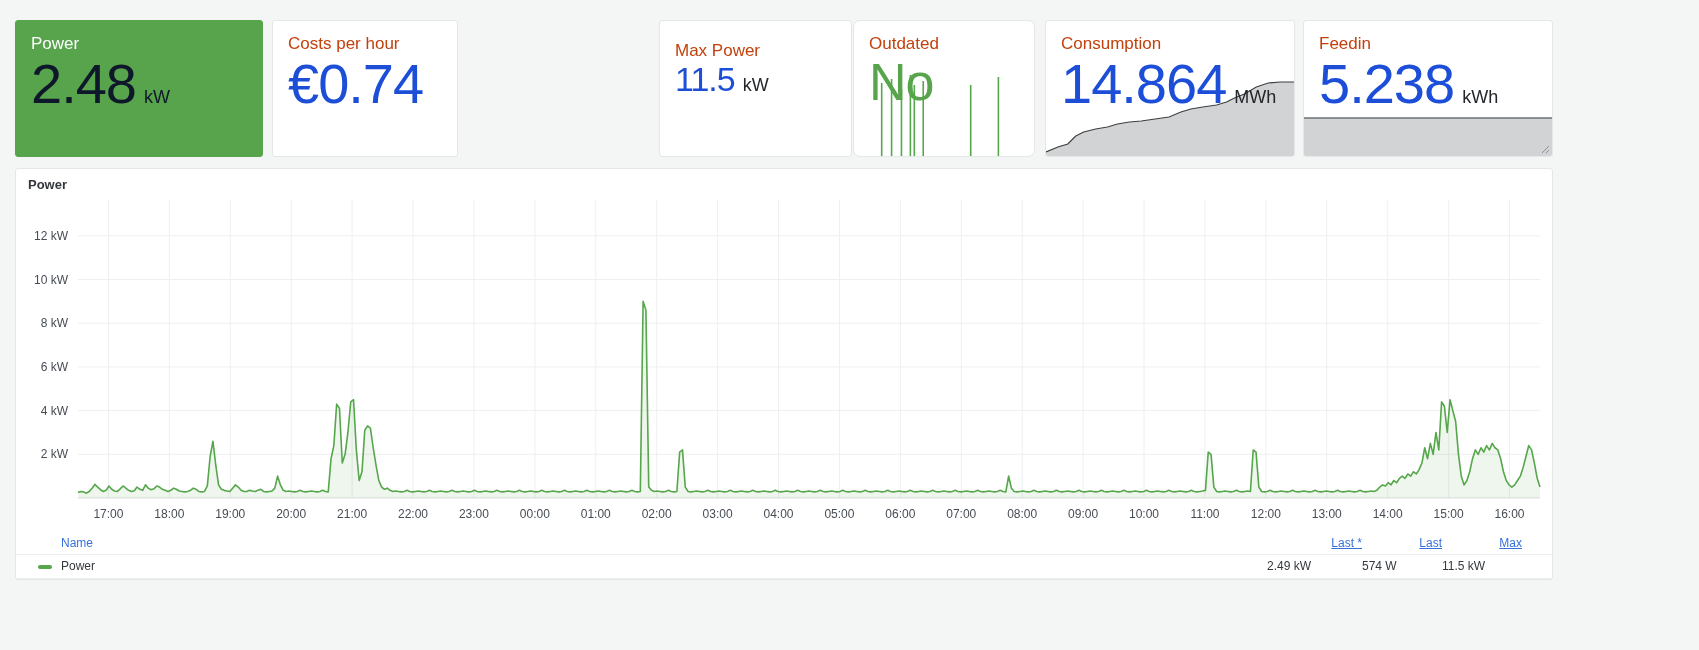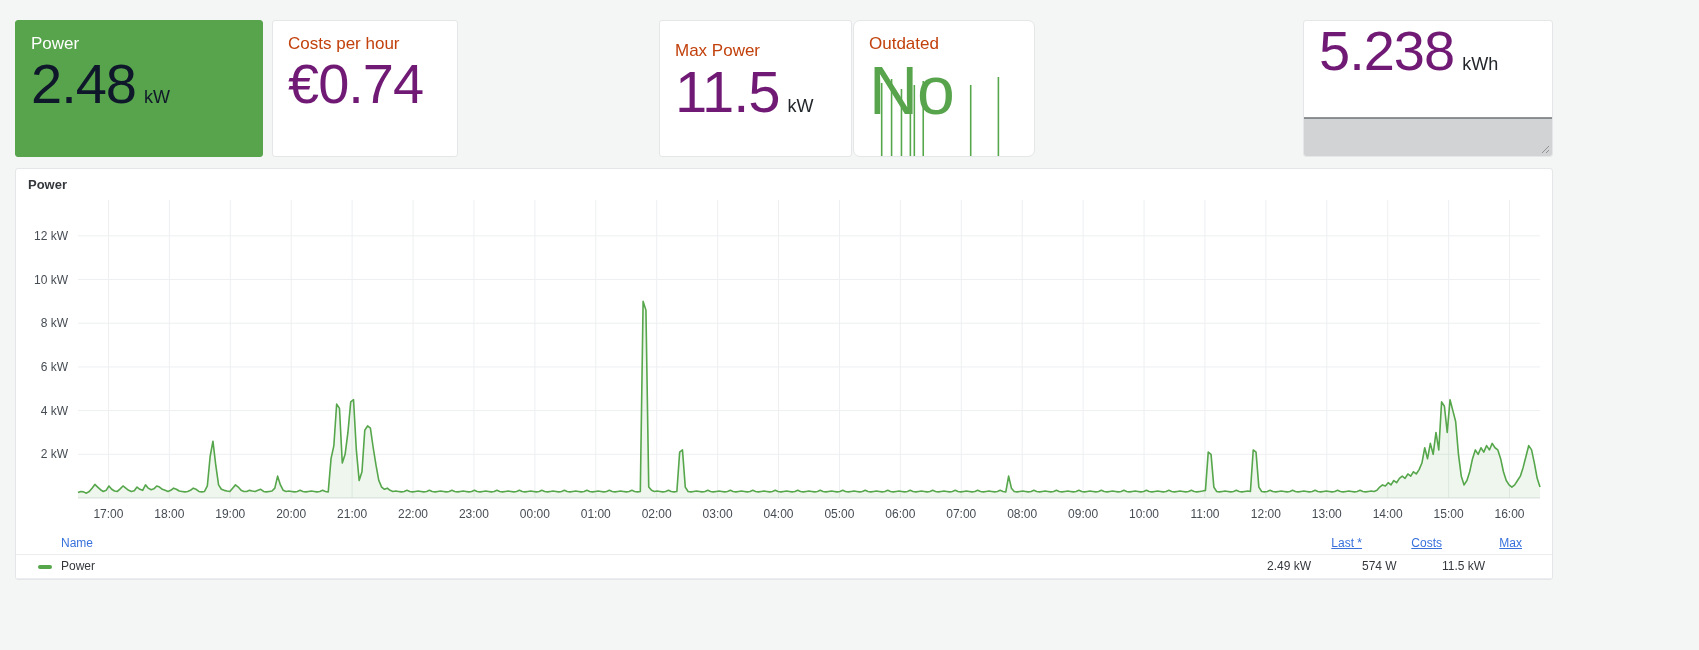--- a/index.html
+++ b/index.html
@@ -27,24 +27,24 @@
     font-size: 17px; color: #c2410c; line-height: 1.2;
     white-space: nowrap;
   }
   .accent-green .stat-title { color: #ffffff; }
   .stat-value {
     position: relative; z-index: 3;
     padding-left: 15px; margin-top: 1px;
     white-space: nowrap;
     display: flex; align-items: baseline;
   }
-  .stat-num { font-size: 56px; font-weight: 400; color: #701a75; letter-spacing: -1px; line-height: 1.05; }
+  .stat-num { font-size: 56px; font-weight: 400; color: #1d4ed8; letter-spacing: -1px; line-height: 1.05; }
   .stat-unit { font-size: 18px; color: #23272b; margin-left: 8px; }
   .accent-green .stat-num, .accent-green .stat-unit { color: #0f172a; }
-  .stat-num.green-text { color: #57a44c; font-size: 68px; }
+  .stat-num.green-text { color: #57a44c; font-size: 52px; }
 
   .spark { position: absolute; left: 0; bottom: 0; width: 100%; z-index: 1; }
   .spark svg { display: block; width: 100%; }
 
   .resize-grip { position: absolute; right: 2px; bottom: 2px; width: 12px; height: 12px; z-index: 5; }
 
   
   .ts-panel {
     position: absolute; left: 15px; top: 168px;
     width: 1538px; height: 412px;
@@ -88,21 +88,21 @@
     <div class="stat-panel" style="left:272px; width:186px;">
       <div class="stat-title">Costs per hour</div>
       <div class="stat-value">
         <span class="stat-num">€0.74</span>
       </div>
     </div>
 
     <div class="stat-panel" style="left:659px; width:193px;">
       <div class="stat-title" style="padding-top:20px;">Max Power</div>
       <div class="stat-value">
-        <span class="stat-num" style="font-size:58px;">11.5</span>
+        <span class="stat-num" style="font-size:34px;">11.5</span>
         <span class="stat-unit">kW</span>
       </div>
     </div>
 
     <div class="stat-panel" style="left:853px; width:182px;border-radius:7px;">
       <div class="stat-title">Outdated</div>
       <div class="stat-value">
         <span class="stat-num green-text">No</span>
       </div>
       <div class="spark">
@@ -114,22 +114,36 @@
             <line x1="57" y1="14" x2="57" y2="95"></line>
             <line x1="61" y1="24" x2="61" y2="95"></line>
             <line x1="70" y1="20" x2="70" y2="95"></line>
             <line x1="118" y1="24" x2="118" y2="95"></line>
             <line x1="146" y1="16" x2="146" y2="95"></line>
           </g>
         </svg>
       </div>
     </div>
 
+    <div class="stat-panel" style="left:1045px; width:250px;">
+      <div class="stat-title">Consumption</div>
+      <div class="stat-value">
+        <span class="stat-num">14.864</span>
+        <span class="stat-unit">MWh</span>
+      </div>
+      <div class="spark">
+        <svg viewBox="0 0 250 80" preserveAspectRatio="none" height="80">
+          <path d="M0,76 L12,71 L22,68 L30,60 L38,56 L50,53 L62,51 L72,48 L84,46 L96,45 L110,43 L124,41 L136,36 L146,33 L158,31 L172,29 L182,26 L190,22 L200,18 L212,11 L224,7 L236,6 L250,6 L250,80 L0,80 Z" fill="#d2d3d4"></path>
+          <path d="M0,76 L12,71 L22,68 L30,60 L38,56 L50,53 L62,51 L72,48 L84,46 L96,45 L110,43 L124,41 L136,36 L146,33 L158,31 L172,29 L182,26 L190,22 L200,18 L212,11 L224,7 L236,6 L250,6" fill="none" stroke="#3c3f42" stroke-width="1.2"></path>
+        </svg>
+      </div>
+    </div>
 
     <div class="stat-panel" style="left:1303px; width:250px;">
+      <div class="stat-title">Feedin</div>
       <div class="stat-value">
         <span class="stat-num">5.238</span>
         <span class="stat-unit">kWh</span>
       </div>
       <div class="spark">
         <svg viewBox="0 0 250 40" preserveAspectRatio="none" height="40">
           <rect x="0" y="2" width="250" height="38" fill="#d2d3d4"></rect>
           <line x1="0" y1="2" x2="250" y2="2" stroke="#6e7276" stroke-width="1.4"></line>
         </svg>
       </div>
@@ -208,21 +222,21 @@
           <path d="M62.00,300.54 L64.81,299.45 L67.62,299.88 L70.43,301.19 L73.25,299.45 L76.06,296.17 L78.87,292.46 L81.68,295.08 L84.49,297.70 L87.30,299.45 L90.12,298.35 L92.93,293.98 L95.74,297.26 L98.55,299.01 L101.36,299.45 L104.17,296.82 L106.98,293.98 L109.80,296.17 L112.61,298.35 L115.42,299.45 L118.23,298.79 L121.04,295.08 L123.85,297.26 L126.67,298.35 L129.48,292.89 L132.29,296.17 L135.10,297.70 L137.91,296.82 L140.72,293.98 L143.53,295.08 L146.35,297.26 L149.16,298.35 L151.97,299.45 L154.78,298.35 L157.59,296.17 L160.40,297.26 L163.22,299.01 L166.03,299.45 L168.84,299.88 L171.65,299.45 L174.46,298.35 L177.27,296.17 L180.08,297.26 L182.90,299.45 L185.71,299.88 L188.52,299.45 L191.33,293.98 L194.14,264.49 L196.95,249.20 L199.77,273.23 L202.58,292.89 L205.39,297.26 L208.20,298.35 L211.01,299.01 L213.82,299.45 L216.63,296.17 L219.45,292.89 L222.26,295.08 L225.07,298.35 L227.88,299.45 L230.69,299.45 L233.50,298.35 L236.32,299.01 L239.13,299.45 L241.94,298.35 L244.75,297.26 L247.56,299.45 L250.37,299.88 L253.18,299.45 L256.00,299.01 L258.81,296.17 L261.62,284.15 L264.43,292.89 L267.24,298.35 L270.05,299.45 L272.87,299.01 L275.68,299.45 L278.49,299.88 L281.30,299.45 L284.11,298.35 L286.92,299.45 L289.73,299.88 L292.55,299.45 L295.36,299.01 L298.17,299.45 L300.98,299.88 L303.79,299.45 L306.60,298.35 L309.42,299.45 L312.23,299.88 L315.04,266.68 L317.85,253.57 L320.66,212.06 L323.47,216.43 L326.28,271.05 L329.10,262.31 L331.91,240.46 L334.72,209.88 L337.53,207.69 L340.34,257.94 L343.15,288.52 L345.97,279.78 L348.78,238.28 L351.59,233.91 L354.40,236.09 L357.21,255.75 L360.02,273.23 L362.83,288.52 L365.65,295.08 L368.46,297.26 L371.27,296.17 L374.08,298.35 L376.89,299.45 L379.70,299.01 L382.52,299.45 L385.33,299.88 L388.14,299.45 L390.95,298.35 L393.76,299.45 L396.57,299.88 L399.38,299.45 L402.20,299.01 L405.01,299.45 L407.82,299.88 L410.63,299.45 L413.44,298.35 L416.25,299.45 L419.07,299.88 L421.88,299.45 L424.69,299.01 L427.50,299.45 L430.31,299.88 L433.12,299.45 L435.93,298.35 L438.75,299.45 L441.56,299.88 L444.37,299.45 L447.18,299.01 L449.99,299.45 L452.80,299.88 L455.62,299.45 L458.43,298.35 L461.24,299.45 L464.05,299.88 L466.86,299.45 L469.67,299.01 L472.48,299.45 L475.30,299.88 L478.11,299.45 L480.92,298.35 L483.73,299.45 L486.54,299.88 L489.35,299.45 L492.17,299.01 L494.98,299.45 L497.79,299.88 L500.60,299.45 L503.41,298.35 L506.22,299.45 L509.03,299.88 L511.85,299.45 L514.66,299.01 L517.47,299.45 L520.28,299.88 L523.09,299.45 L525.90,298.35 L528.72,299.45 L531.53,299.88 L534.34,299.45 L537.15,299.01 L539.96,299.45 L542.77,299.88 L545.58,299.45 L548.40,298.35 L551.21,299.45 L554.02,299.88 L556.83,299.45 L559.64,299.01 L562.45,299.45 L565.27,299.88 L568.08,299.45 L570.89,298.35 L573.70,299.45 L576.51,299.88 L579.32,299.45 L582.13,299.01 L584.95,299.45 L587.76,299.88 L590.57,299.45 L593.38,298.35 L596.19,299.45 L599.00,299.88 L601.82,299.45 L604.63,299.01 L607.44,299.45 L610.25,299.88 L613.06,299.45 L615.87,298.35 L618.68,299.45 L621.50,299.88 L624.31,299.45 L627.12,109.38 L629.93,118.12 L632.74,295.08 L635.55,298.35 L638.37,299.45 L641.18,299.01 L643.99,299.45 L646.80,299.88 L649.61,299.45 L652.42,298.35 L655.23,299.45 L658.05,299.88 L660.86,299.45 L663.67,260.12 L666.48,257.94 L669.29,295.08 L672.10,299.45 L674.92,299.88 L677.73,299.45 L680.54,299.01 L683.35,299.45 L686.16,299.88 L688.97,299.45 L691.78,298.35 L694.60,299.45 L697.41,299.88 L700.22,299.45 L703.03,299.01 L705.84,299.45 L708.65,299.88 L711.47,299.45 L714.28,298.35 L717.09,299.45 L719.90,299.88 L722.71,299.45 L725.52,299.01 L728.33,299.45 L731.15,299.88 L733.96,299.45 L736.77,298.35 L739.58,299.45 L742.39,299.88 L745.20,299.45 L748.02,299.01 L750.83,299.45 L753.64,299.88 L756.45,299.45 L759.26,298.35 L762.07,299.45 L764.88,299.88 L767.70,299.45 L770.51,299.01 L773.32,299.45 L776.13,299.88 L778.94,299.45 L781.75,298.35 L784.57,299.45 L787.38,299.88 L790.19,299.45 L793.00,299.01 L795.81,299.45 L798.62,299.88 L801.43,299.45 L804.25,298.35 L807.06,299.45 L809.87,299.88 L812.68,299.45 L815.49,299.01 L818.30,299.45 L821.12,299.88 L823.93,299.45 L826.74,298.35 L829.55,299.45 L832.36,299.88 L835.17,299.45 L837.98,299.01 L840.80,299.45 L843.61,299.88 L846.42,299.45 L849.23,298.35 L852.04,299.45 L854.85,299.88 L857.67,299.45 L860.48,299.01 L863.29,299.45 L866.10,299.88 L868.91,299.45 L871.72,298.35 L874.53,299.45 L877.35,299.88 L880.16,299.45 L882.97,299.01 L885.78,299.45 L888.59,299.88 L891.40,299.45 L894.22,298.35 L897.03,299.45 L899.84,299.88 L902.65,299.45 L905.46,299.01 L908.27,299.45 L911.08,299.88 L913.90,299.45 L916.71,298.35 L919.52,299.45 L922.33,299.88 L925.14,299.45 L927.95,299.01 L930.77,299.45 L933.58,299.88 L936.39,299.45 L939.20,298.35 L942.01,299.45 L944.82,299.88 L947.63,299.45 L950.45,299.01 L953.26,299.45 L956.07,299.88 L958.88,299.45 L961.69,298.35 L964.50,299.45 L967.32,299.88 L970.13,299.45 L972.94,299.01 L975.75,299.45 L978.56,299.88 L981.37,299.45 L984.18,298.35 L987.00,299.45 L989.81,299.88 L992.62,284.15 L995.43,296.17 L998.24,299.45 L1001.05,299.88 L1003.87,299.45 L1006.68,299.01 L1009.49,299.45 L1012.30,299.88 L1015.11,299.45 L1017.92,298.35 L1020.73,299.45 L1023.55,299.88 L1026.36,299.45 L1029.17,299.01 L1031.98,299.45 L1034.79,299.88 L1037.60,299.45 L1040.42,298.35 L1043.23,299.45 L1046.04,299.88 L1048.85,299.45 L1051.66,299.01 L1054.47,299.45 L1057.28,299.88 L1060.10,299.45 L1062.91,298.35 L1065.72,299.45 L1068.53,299.88 L1071.34,299.45 L1074.15,299.01 L1076.97,299.45 L1079.78,299.88 L1082.59,299.45 L1085.40,298.35 L1088.21,299.45 L1091.02,299.88 L1093.83,299.45 L1096.65,299.01 L1099.46,299.45 L1102.27,299.88 L1105.08,299.45 L1107.89,298.35 L1110.70,299.45 L1113.52,299.88 L1116.33,299.45 L1119.14,299.01 L1121.95,299.45 L1124.76,299.88 L1127.57,299.45 L1130.38,298.35 L1133.20,299.45 L1136.01,299.88 L1138.82,299.45 L1141.63,299.01 L1144.44,299.45 L1147.25,299.88 L1150.07,299.45 L1152.88,298.35 L1155.69,299.45 L1158.50,299.88 L1161.31,299.45 L1164.12,299.01 L1166.93,299.45 L1169.75,299.88 L1172.56,299.45 L1175.37,298.35 L1178.18,299.45 L1180.99,299.88 L1183.80,299.45 L1186.62,299.01 L1189.43,298.35 L1192.24,260.12 L1195.05,262.31 L1197.86,295.08 L1200.67,299.45 L1203.48,299.88 L1206.30,299.45 L1209.11,299.01 L1211.92,299.45 L1214.73,299.88 L1217.54,299.45 L1220.35,298.35 L1223.17,299.45 L1225.98,299.88 L1228.79,299.45 L1231.60,299.01 L1234.41,299.45 L1237.22,257.94 L1240.03,260.12 L1242.85,295.08 L1245.66,299.45 L1248.47,299.88 L1251.28,299.45 L1254.09,298.35 L1256.90,299.45 L1259.72,299.88 L1262.53,299.45 L1265.34,299.01 L1268.15,299.45 L1270.96,299.88 L1273.77,299.45 L1276.58,298.35 L1279.40,299.45 L1282.21,299.88 L1285.02,299.45 L1287.83,299.01 L1290.64,299.45 L1293.45,299.88 L1296.27,299.45 L1299.08,298.35 L1301.89,299.45 L1304.70,299.88 L1307.51,299.45 L1310.32,299.01 L1313.13,299.45 L1315.95,299.88 L1318.76,299.45 L1321.57,298.35 L1324.38,299.45 L1327.19,299.88 L1330.00,299.45 L1332.82,299.01 L1335.63,299.45 L1338.44,299.88 L1341.25,299.45 L1344.06,298.35 L1346.87,299.45 L1349.68,299.88 L1352.50,299.45 L1355.31,299.01 L1358.12,299.45 L1360.93,298.35 L1363.74,295.08 L1366.55,292.89 L1369.37,293.98 L1372.18,290.71 L1374.99,292.89 L1377.80,288.52 L1380.61,290.71 L1383.42,286.34 L1386.23,284.15 L1389.05,286.34 L1391.86,281.97 L1394.67,284.15 L1397.48,279.78 L1400.29,281.97 L1403.10,277.60 L1405.92,271.05 L1408.73,255.75 L1411.54,266.68 L1414.35,251.38 L1417.16,262.31 L1419.97,240.46 L1422.78,257.94 L1425.60,209.88 L1428.41,214.25 L1431.22,240.46 L1434.03,207.69 L1436.84,218.62 L1439.65,229.54 L1442.47,262.31 L1445.28,284.15 L1448.09,292.89 L1450.90,288.52 L1453.71,279.78 L1456.52,266.68 L1459.33,257.94 L1462.15,262.31 L1464.96,255.75 L1467.77,260.12 L1470.58,253.57 L1473.39,257.94 L1476.20,251.38 L1479.02,255.75 L1481.83,257.94 L1484.64,266.68 L1487.45,279.78 L1490.26,288.52 L1493.07,292.89 L1495.88,295.08 L1498.70,292.89 L1501.51,288.52 L1504.32,284.15 L1507.13,275.42 L1509.94,264.49 L1512.75,253.57 L1515.57,257.94 L1518.38,271.05 L1521.19,286.34 L1524.00,295.08" fill="none" stroke="#56a64b" stroke-width="1.6" stroke-linejoin="round"></path>
         </svg>
     </div>
 
     <div class="legend">
       <table class="legend-table">
         <thead>
           <tr>
             <th class="name-col">Name</th>
             <th class="num-col w-last">Last *</th>
-            <th class="num-col w-mean">Costs</th>
+            <th class="num-col w-mean">Last</th>
             <th class="num-col w-max">Max</th>
             <th class="w-pad"></th>
           </tr>
         </thead>
         <tbody>
           <tr>
             <td class="name-col">
               <span class="series-swatch"></span><span>Power</span>
             </td>
             <td class="num-col w-last">2.49 kW</td>

